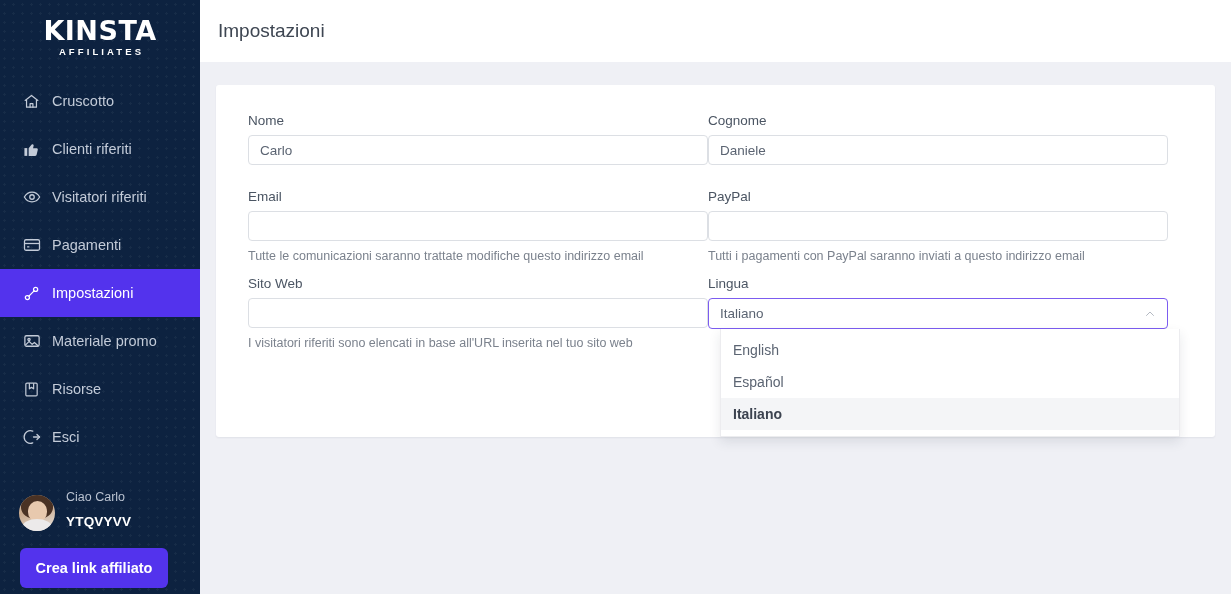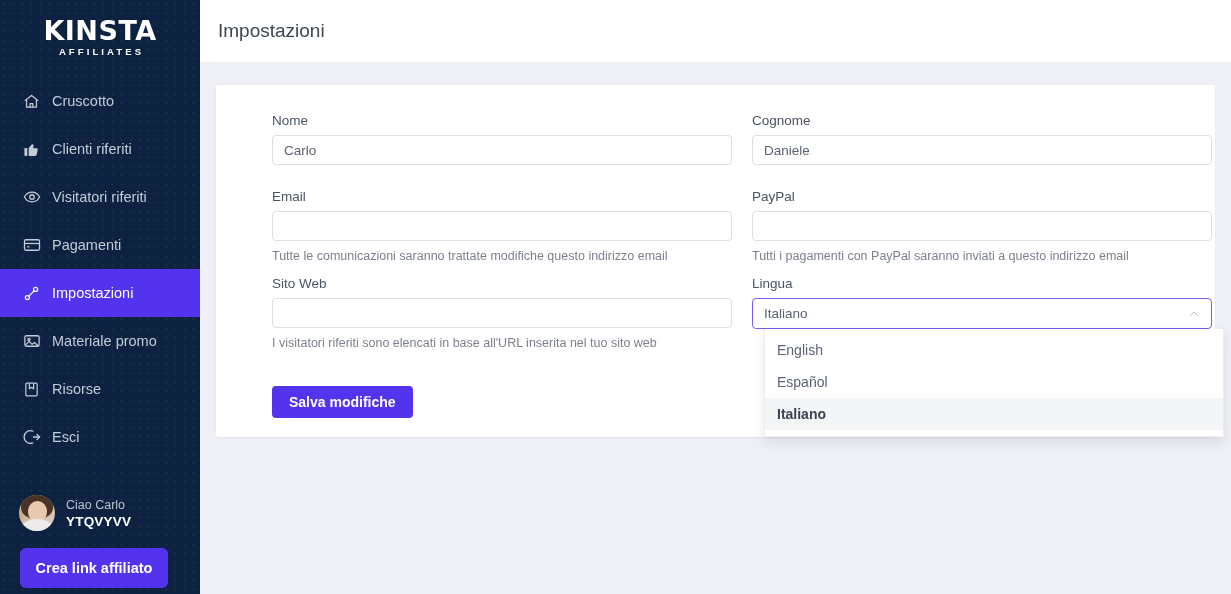--- a/index.html
+++ b/index.html
@@ -130,20 +130,21 @@
   .user-text { line-height: 1.32; }
   .user-hello {
     color: #b9c2d0;
     font-size: 12.5px;
   }
   .user-code {
     color: #ffffff;
     font-size: 13.5px;
     font-weight: bold;
     letter-spacing: 0.2px;
+    margin-top: 8px;
   }
 
   .cta-wrap {
     margin-top: 17px;
     padding: 0 20px;
   }
   .cta-btn {
     width: 148px;
     height: 40px;
     border-radius: 6px;
@@ -192,22 +193,20 @@
     border-radius: 3px;
     padding: 28px 32px 30px 32px;
     box-shadow: 0 1px 2px rgba(28,40,64,0.07);
     position: relative;
     height: 352px;
   }
 
   .form-grid {
     display: grid;
     grid-template-columns: 460px 460px;
-    column-gap: 20px;
-    margin-left: 24px;
   }
 
   .field { margin-bottom: 1px; }
 
   .field-label {
     display: block;
     font-size: 13.5px;
     color: #4b5563;
     margin-bottom: 7px;
   }
@@ -459,23 +458,20 @@
           </div>
 
           <div class="row-gap-2"></div>
           <div class="row-gap-2"></div>
 
           <div class="field">
             <label class="field-label">Sito Web</label>
             <input class="text-input" type="text" value="" style="">
             <div class="helper">I visitatori riferiti sono elencati in base all'URL inserita nel tuo sito web</div>
 
-            <div class="save-wrap">
-              <button class="save-btn">Salva modifiche</button>
-            </div>
           </div>
 
           <div class="field">
             <label class="field-label">Lingua</label>
             <div class="select-wrap">
 
               <div class="select-box">
                 <span class="sel-val">Italiano</span>
                 <span class="select-chevron">
                   <svg width="12" height="12" viewBox="0 0 24 24" fill="none" stroke="currentColor" stroke-width="2" stroke-linecap="round" stroke-linejoin="round">

